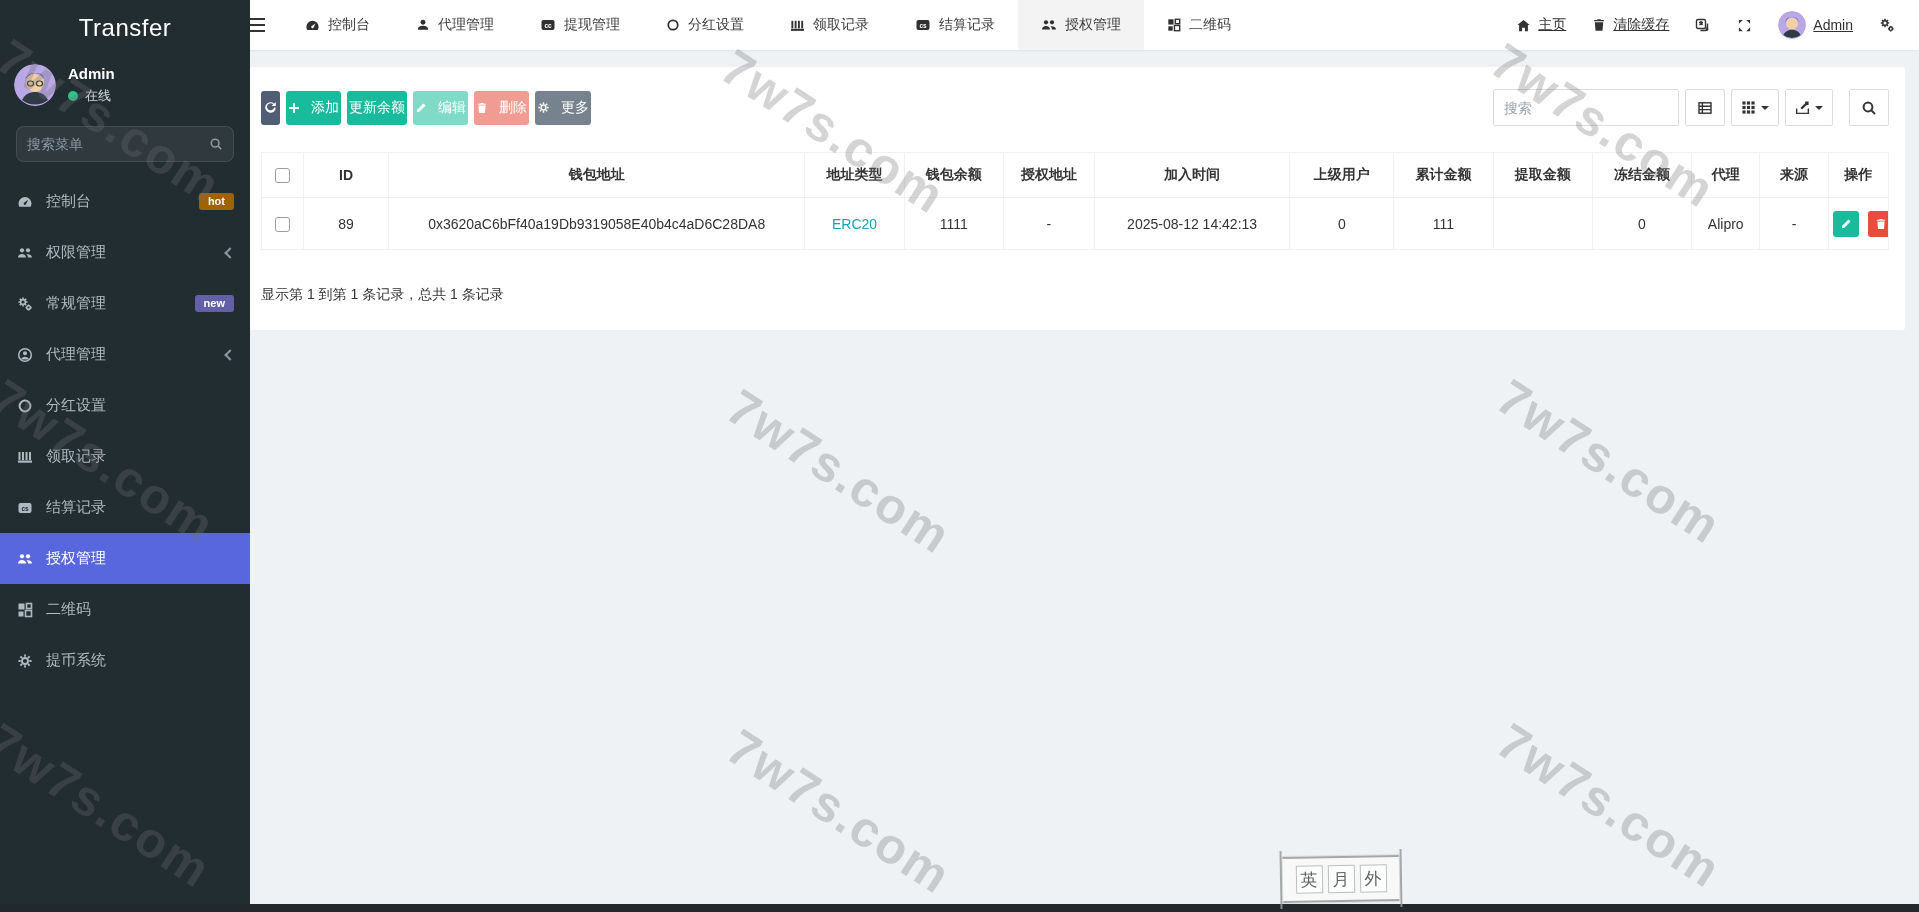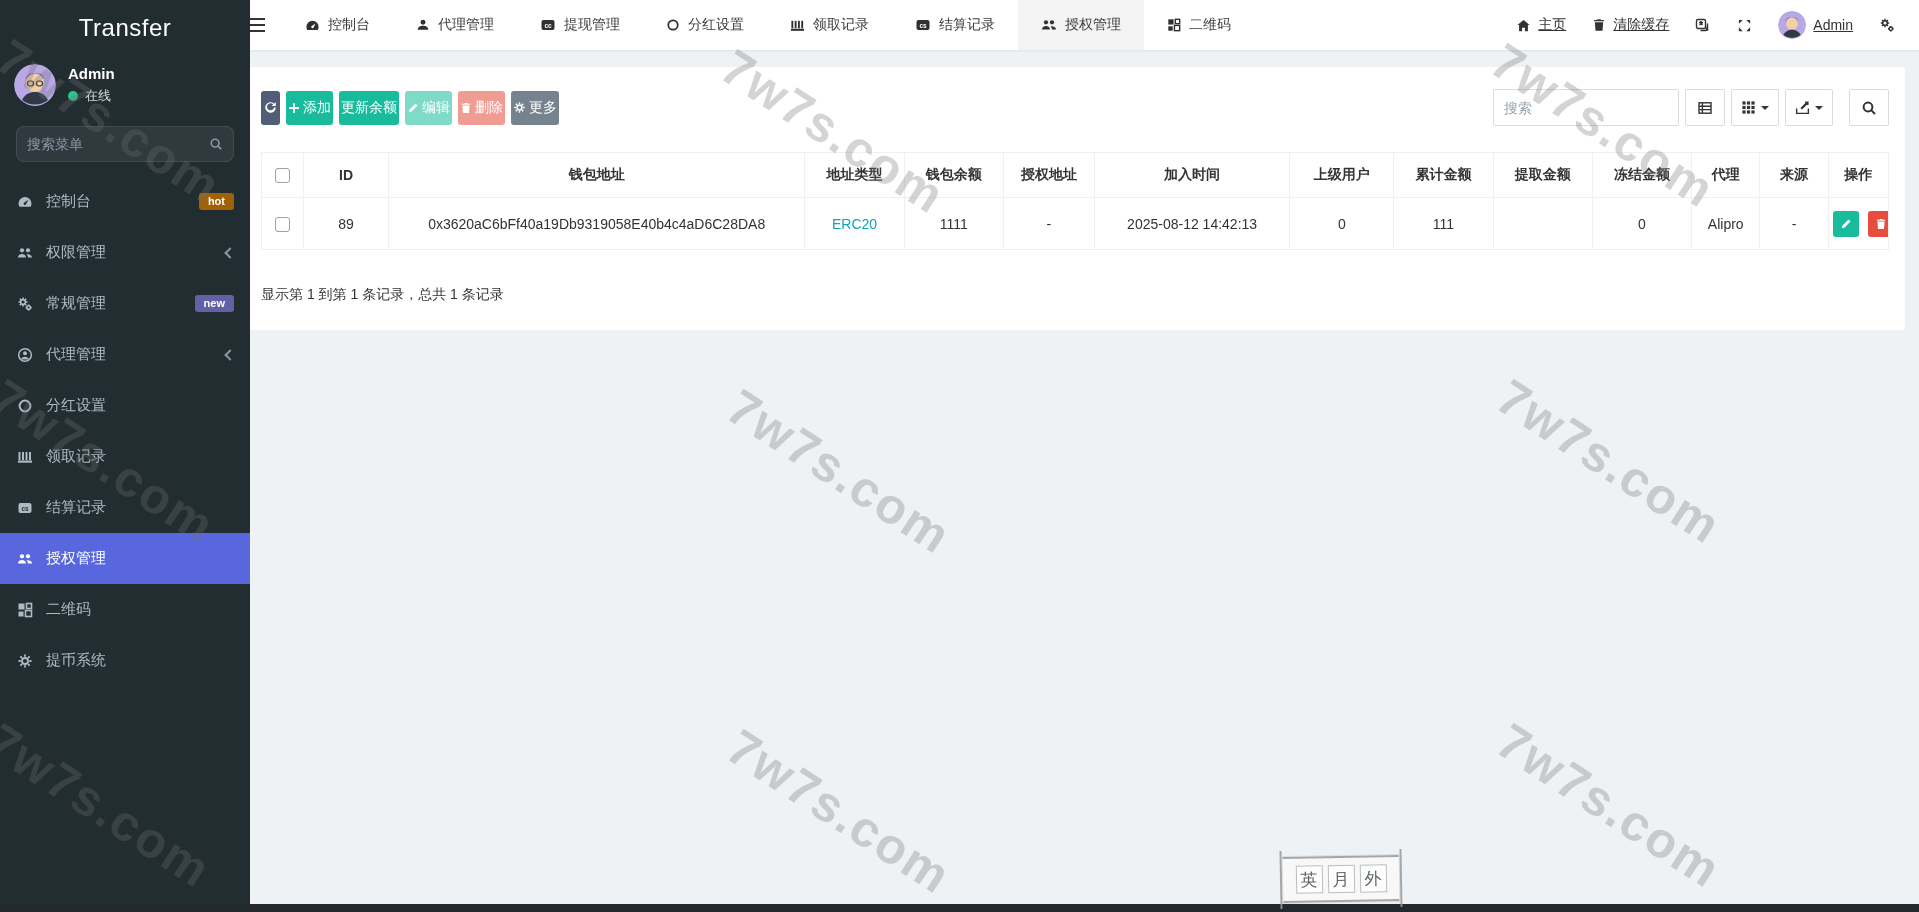--- a/index.html
+++ b/index.html
@@ -49,21 +49,21 @@
   .tab .ti { color:#303030; }
   .tab.active { background:#f3f3f3; }
   .nav-right { margin-left:auto; display:flex; align-items:center; gap:26px; padding-right:24px; }
   .nav-item { display:flex; align-items:center; gap:7px; color:#333; cursor:pointer; white-space:nowrap;text-decoration:underline; }
   .nav-avatar { width:28px; height:28px; border-radius:50%; overflow:hidden; }
 
   
   .content { position:absolute; left:230px; right:0; top:50px; bottom:8px; background:#eef2f5; overflow:hidden; }
   .card { margin:17px 14px 0 15px; background:#fff; border-radius:3px; padding:22px 16px 26px 16px; }
   .toolbar { display:flex; align-items:center; }
-  .btn { display:inline-flex; align-items:center; gap:3px; height:34px; padding:0 2px;
+  .btn { display:inline-flex; align-items:center; gap:11px; height:34px; padding:0 2px;
          border:0; border-radius:3px; color:#fff; font-size:14px; cursor:pointer;
          font-family:inherit; }
   .btn + .btn { margin-left:6px; }
   .btn-refresh { background:#505d75; }
   .btn-success { background:#18bc9c; }
   .btn-disabled-success { background:#18bc9c; opacity:.55; cursor:not-allowed; }
   .btn-disabled-danger { background:#e74c3c; opacity:.55; cursor:not-allowed; }
   .btn-more { background:#76828e; }
   .toolbar-right { margin-left:auto; display:flex; align-items:center; gap:6px; }
   .tb-search { width:186px; height:37px; border:1px solid #d9dde1; border-radius:2px;

